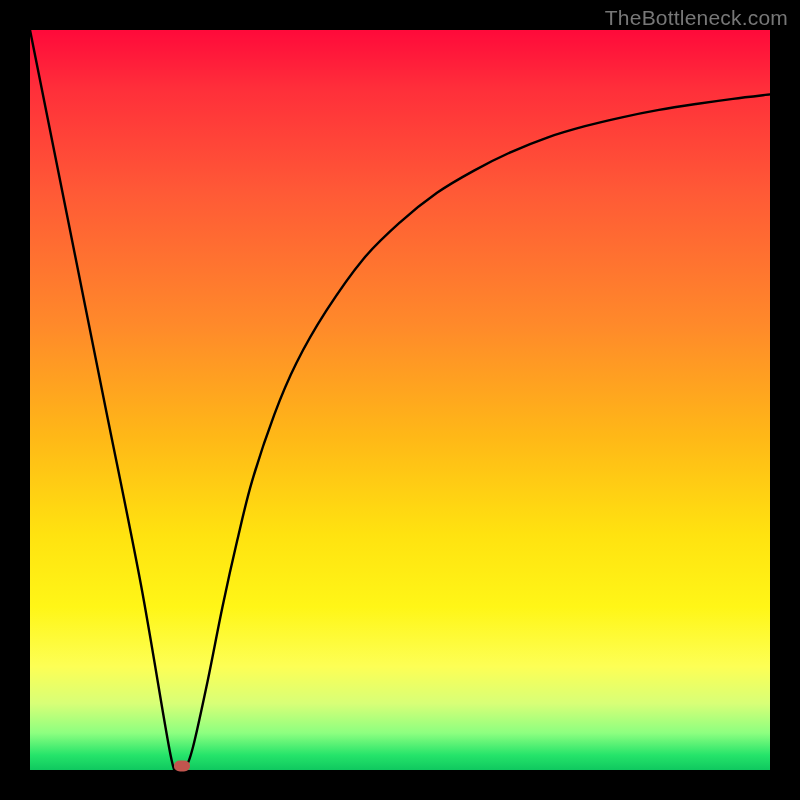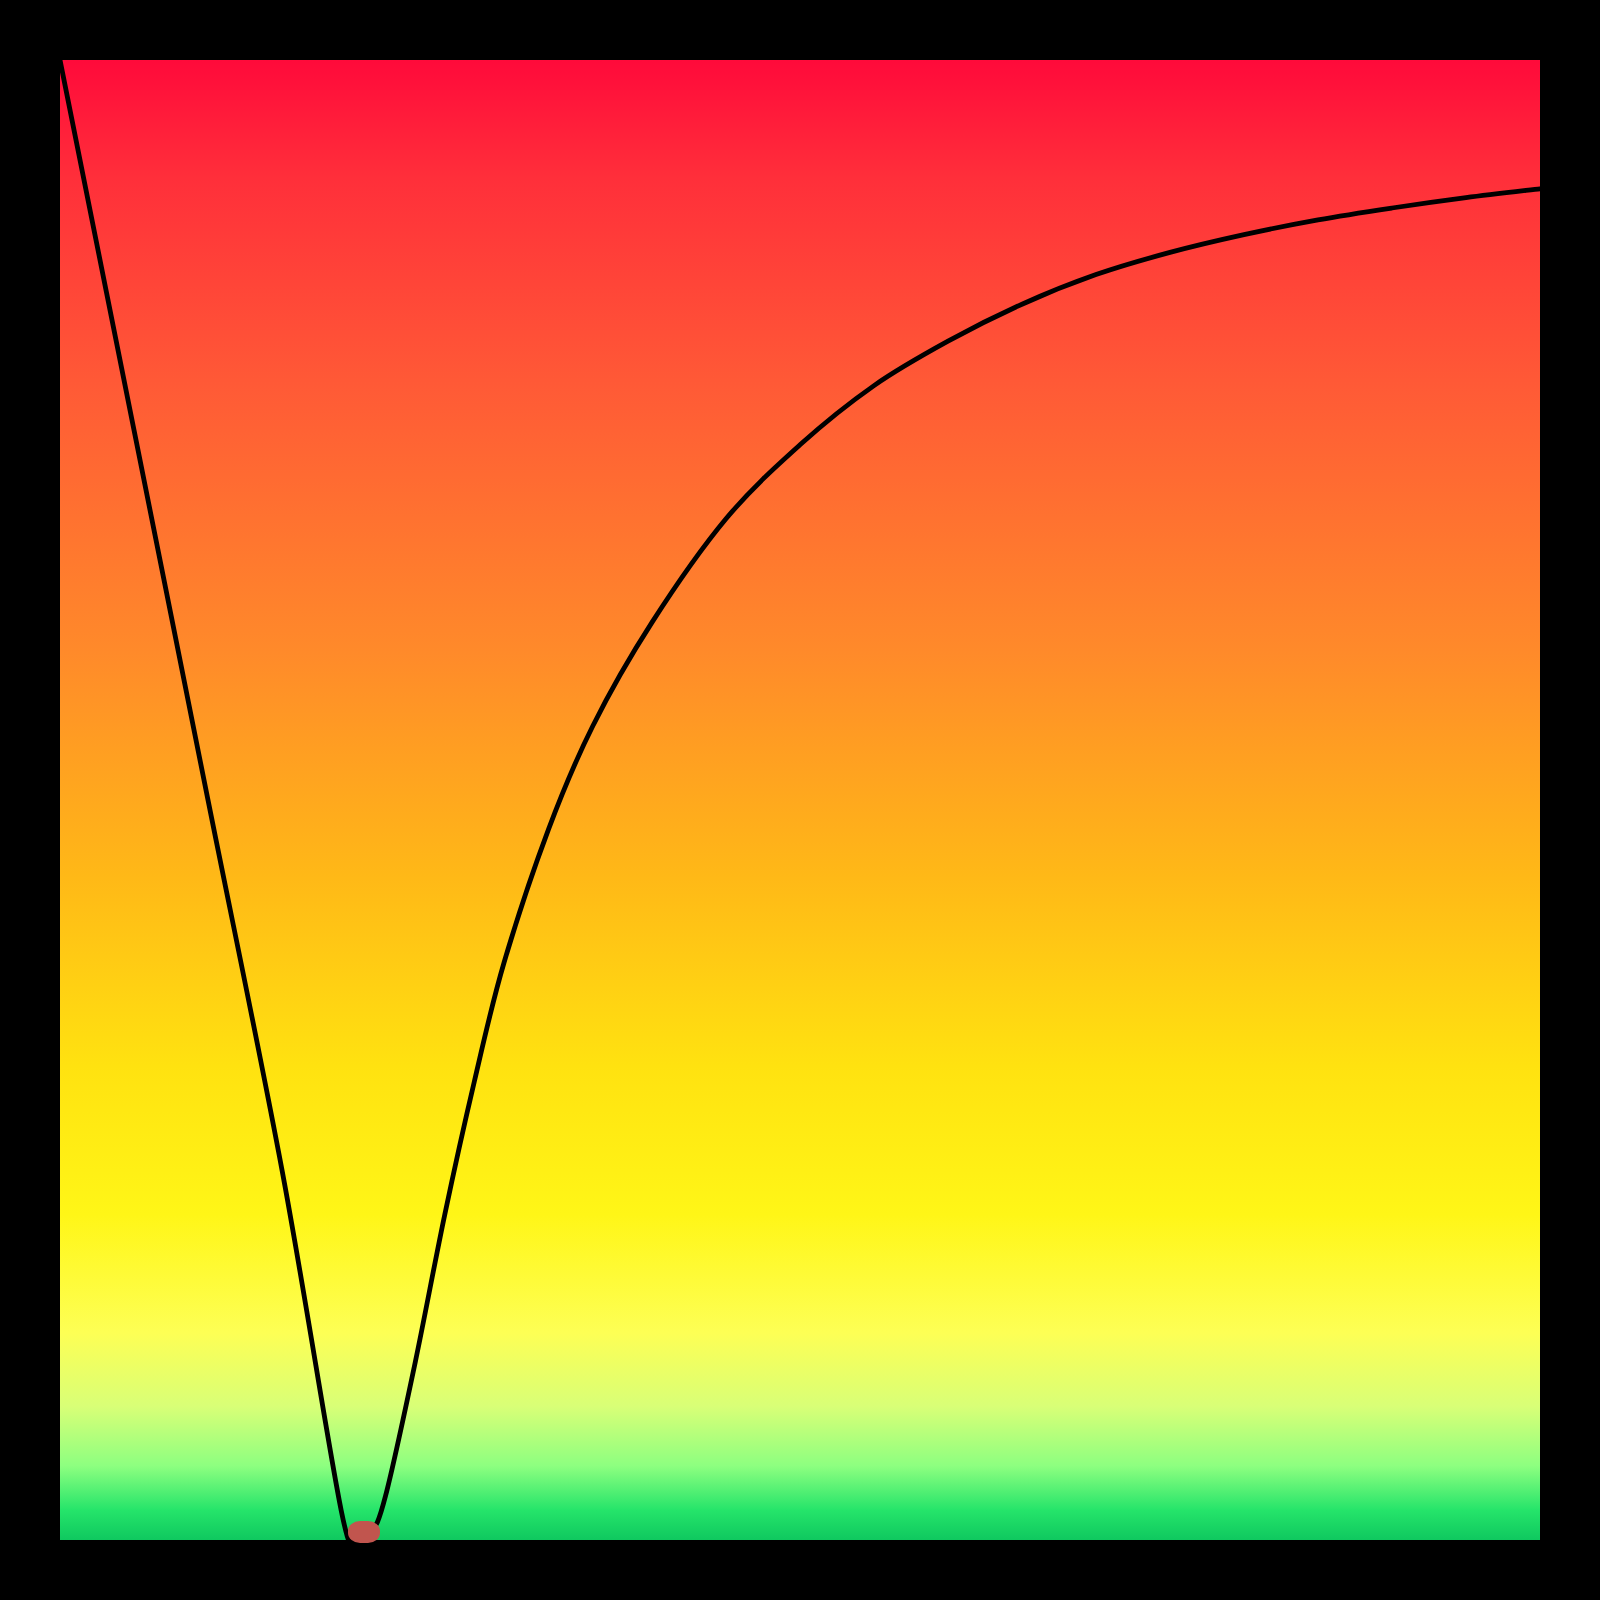--- a/index.html
+++ b/index.html
@@ -74,13 +74,14 @@
   <div class="plot">
 
     <svg class="curve" viewBox="0 0 740 740" preserveAspectRatio="none">
       <path id="series-path" fill="none" stroke="#000000" stroke-width="2.4" stroke-linecap="round" stroke-linejoin="round" d="M 0.00 0.00 C 6.17 30.83, 24.67 123.33, 37.00 185.00 C 49.33 246.67, 61.67 308.33, 74.00 370.00 C 86.33 431.67, 99.90 495.80, 111.00 555.00 C 122.10 614.20, 134.43 694.98, 140.60 725.20 C 146.77 755.42, 145.53 734.45, 148.00 736.30 C 150.47 738.15, 152.93 739.38, 155.40 736.30 C 157.87 733.22, 159.10 731.98, 162.80 717.80 C 166.50 703.62, 172.67 674.63, 177.60 651.20 C 182.53 627.77, 187.47 600.63, 192.40 577.20 C 197.33 553.77, 202.27 531.57, 207.20 510.60 C 212.13 489.63, 215.83 472.37, 222.00 451.40 C 228.17 430.43, 236.80 404.53, 244.20 384.80 C 251.60 365.07, 257.77 350.27, 266.40 333.00 C 275.03 315.73, 284.90 298.47, 296.00 281.20 C 307.10 263.93, 320.67 244.20, 333.00 229.40 C 345.33 214.60, 357.67 203.50, 370.00 192.40 C 382.33 181.30, 394.67 171.43, 407.00 162.80 C 419.33 154.17, 431.67 147.38, 444.00 140.60 C 456.33 133.82, 468.67 127.65, 481.00 122.10 C 493.33 116.55, 505.67 111.62, 518.00 107.30 C 530.33 102.98, 542.67 99.53, 555.00 96.20 C 567.33 92.87, 579.67 90.03, 592.00 87.32 C 604.33 84.61, 616.67 82.14, 629.00 79.92 C 641.33 77.70, 653.67 75.85, 666.00 74.00 C 678.33 72.15, 690.67 70.42, 703.00 68.82 C 715.33 67.22, 733.83 65.12, 740.00 64.38"></path>
     </svg>
 
     <div class="marker" id="chart-marker" style="left: 151.7px; top: 736.3px; background: rgb(193, 85, 78);"></div>
 
   </div>
 
+  <div class="watermark">TheBottleneck.com</div>
 </div>
 
 </body></html>

